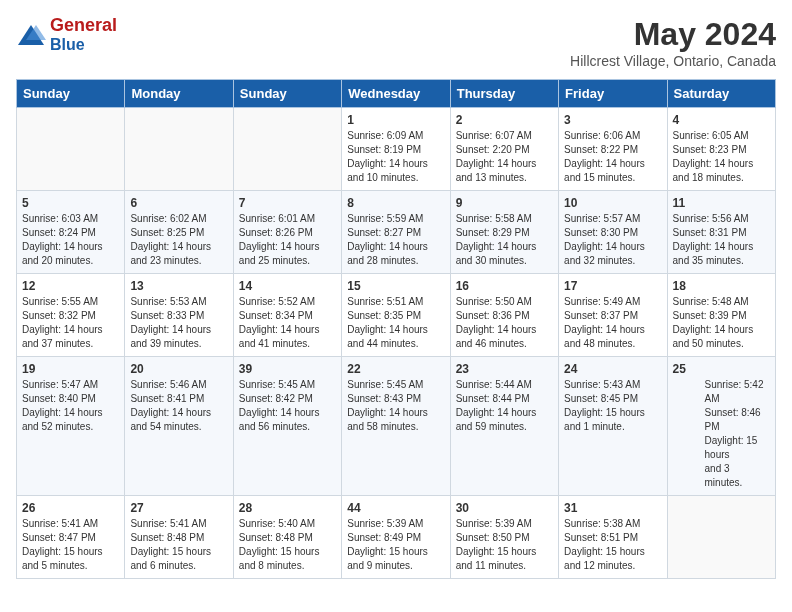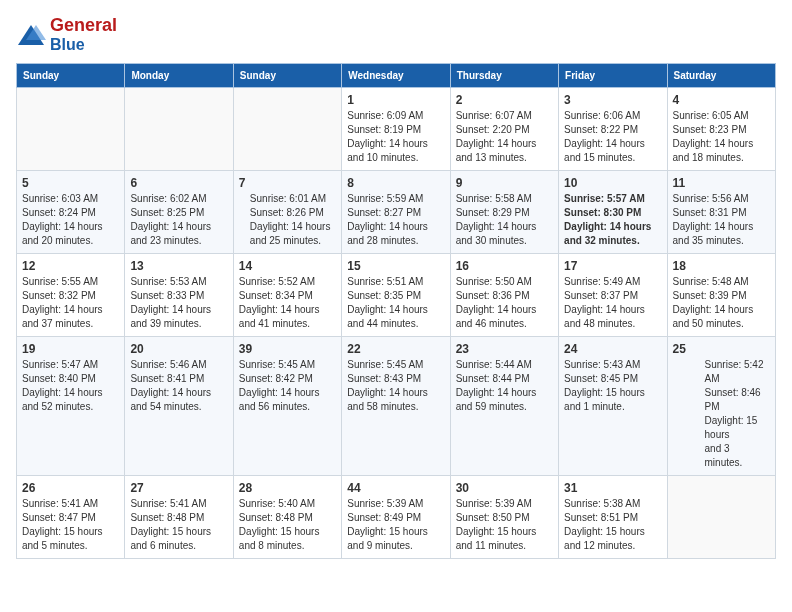--- a/index.html
+++ b/index.html
@@ -55,21 +55,21 @@
     .calendar-table {
       width: 100%;
       border-collapse: collapse;
       table-layout: fixed;
     }
     .calendar-table th {
       background-color: #1a5fa8;
       color: #fff;
       text-align: left;
       padding: 6px 6px;
-      font-size: 10px;
+      font-size: 13px;
       font-weight: bold;
       border: 1px solid #aac4e0;
     }
     .calendar-table td {
       vertical-align: top;
       padding: 5px 5px;
       font-size: 10.5px;
       color: #333;
       border: 1px solid #d0d8e0;
       height: 80px;
@@ -101,20 +101,22 @@
     <svg class="logo-icon" viewBox="0 0 30 30">
       <polygon points="15,5 28,25 2,25" fill="#1a5fa8"></polygon>
       <polygon points="20,5 30,20 10,20" fill="#4a90d9" opacity="0.6"></polygon>
     </svg>
     <div class="logo-text">
       <span class="logo-general">General</span>
       <span class="logo-blue">Blue</span>
     </div>
   </div>
   <div class="title-section">
+    <div class="month-title">May 2024</div>
+    <div class="location">Hillcrest Village, Ontario, Canada</div>
   </div>
 </div>
 
 <table class="calendar-table">
   <thead>
     <tr>
     <th>Sunday</th>
         <th>Monday</th>
         <th>Sunday</th>
         <th>Wednesday</th>
@@ -167,42 +169,42 @@
         </td>
         <td>
           <span class="day-number">6</span>
           <div class="day-info" style="white-space: pre-line;">Sunrise: 6:02 AM
 Sunset: 8:25 PM
 Daylight: 14 hours
 and 23 minutes.</div>
         </td>
         <td>
           <span class="day-number">7</span>
-          <div class="day-info" style="white-space: pre-line; margin-left: 11px;">Sunrise: 6:01 AM
+          <div class="day-info" style="white-space: pre-line;">Sunrise: 6:01 AM
 Sunset: 8:26 PM
 Daylight: 14 hours
 and 25 minutes.</div>
         </td>
         <td>
           <span class="day-number">8</span>
           <div class="day-info" style="white-space: pre-line;">Sunrise: 5:59 AM
 Sunset: 8:27 PM
 Daylight: 14 hours
 and 28 minutes.</div>
         </td>
         <td>
           <span class="day-number">9</span>
           <div class="day-info" style="white-space: pre-line;">Sunrise: 5:58 AM
 Sunset: 8:29 PM
 Daylight: 14 hours
 and 30 minutes.</div>
         </td>
         <td>
           <span class="day-number">10</span>
-          <div class="day-info" style="white-space: pre-line; font-weight: bold;">Sunrise: 5:57 AM
+          <div class="day-info" style="white-space: pre-line;">Sunrise: 5:57 AM
 Sunset: 8:30 PM
 Daylight: 14 hours
 and 32 minutes.</div>
         </td>
         <td>
           <span class="day-number">11</span>
           <div class="day-info" style="white-space: pre-line;">Sunrise: 5:56 AM
 Sunset: 8:31 PM
 Daylight: 14 hours
 and 35 minutes.</div>

